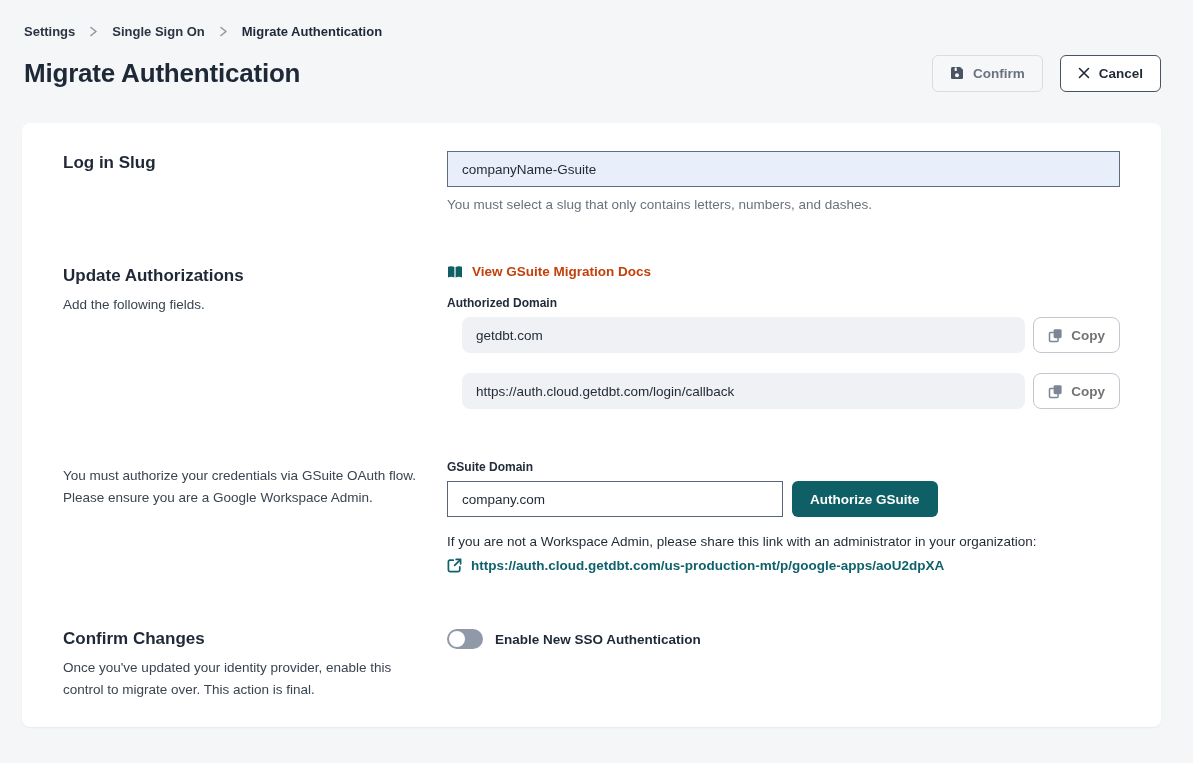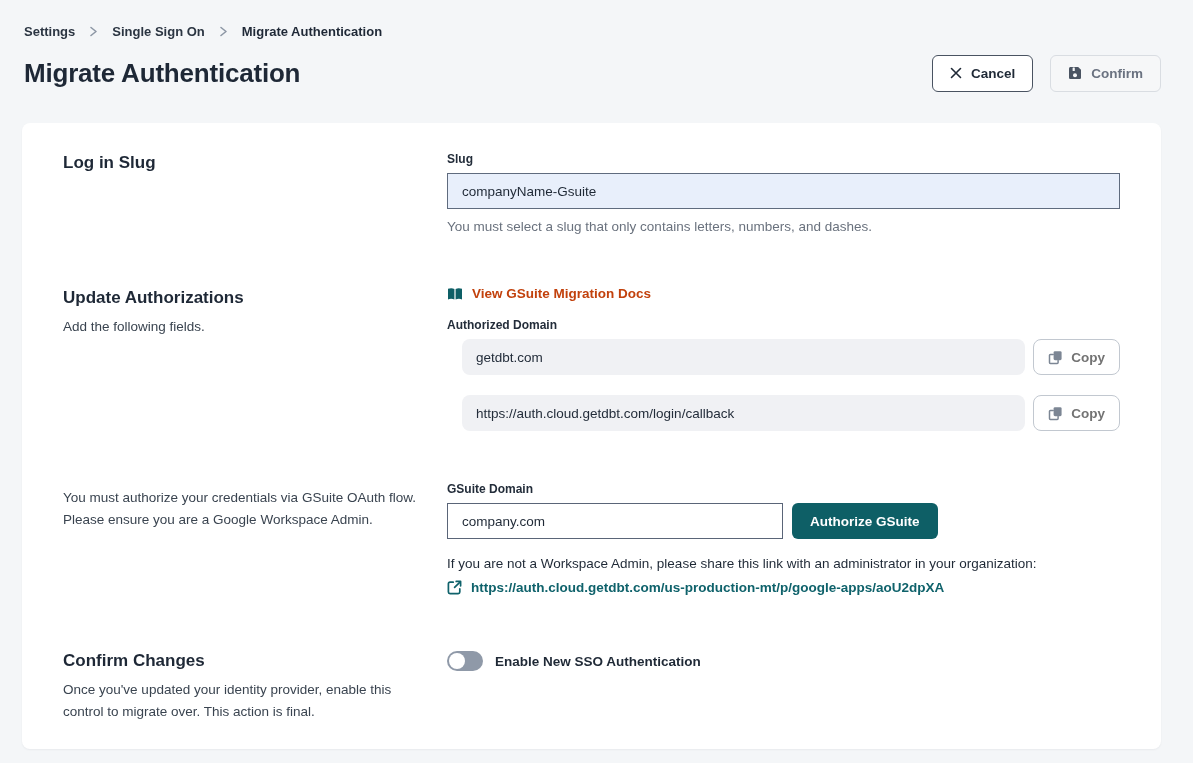--- a/index.html
+++ b/index.html
@@ -120,50 +120,49 @@
     <span class="sep">
       <svg width="9" height="11" viewBox="0 0 9 11" fill="none">
           <path d="M2 1.5 L7 5.5 L2 9.5" stroke="currentColor" stroke-width="1.6" stroke-linecap="round" stroke-linejoin="round"></path>
         </svg>
     </span>
     <span class="crumb current">Migrate Authentication</span>
   </nav>
   <div class="title-row">
     <h1 class="page-title">Migrate Authentication</h1>
     <div class="header-actions">
-      <button class="btn btn-cancel">
-        <span style="display:inline-flex;">
-          <svg width="12" height="12" viewBox="0 0 12 12" fill="none">
-              <path d="M1.5 1.5 L10.5 10.5 M10.5 1.5 L1.5 10.5" stroke="#1f2936" stroke-width="1.6" stroke-linecap="round"></path>
-            </svg>
-        </span>
-        <span>Cancel</span>
-      </button>
       <button class="btn btn-confirm">
         <span style="display:inline-flex;">
           <svg width="14" height="14" viewBox="0 0 14 14">
               <path d="M1 2.6 C1 1.7 1.7 1 2.6 1 H10.2 L13 3.8 V11.4 C13 12.3 12.3 13 11.4 13 H2.6 C1.7 13 1 12.3 1 11.4 Z" fill="#4a5462"></path>
               <rect x="4.6" y="1.6" width="2.2" height="3.4" rx="0.5" fill="#f6f7f8"></rect>
               <circle cx="7" cy="9.3" r="2" fill="#f6f7f8"></circle>
             </svg>
         </span>
         <span>Confirm</span>
       </button>
+      <button class="btn btn-cancel">
+        <span style="display:inline-flex;">
+          <svg width="12" height="12" viewBox="0 0 12 12" fill="none">
+              <path d="M1.5 1.5 L10.5 10.5 M10.5 1.5 L1.5 10.5" stroke="#1f2936" stroke-width="1.6" stroke-linecap="round"></path>
+            </svg>
+        </span>
+        <span>Cancel</span>
+      </button>
     </div>
   </div>
 </header>
 
 <main class="card">
 
   <section class="section">
     <div class="col-left">
       <h2 class="section-heading">Log in Slug</h2>
     </div>
     <div class="col-right">
-      <label class="field-label">Slug</label>
       <input class="text-input slug-focused" type="text" value="companyName-Gsuite" style="">
       <p class="helper-text">You must select a slug that only contains letters, numbers, and dashes.</p>
     </div>
   </section>
 
   <section class="section">
     <div class="col-left">
       <h2 class="section-heading">Update Authorizations</h2>
       <p class="section-desc">Add the following fields.</p>
     </div>

